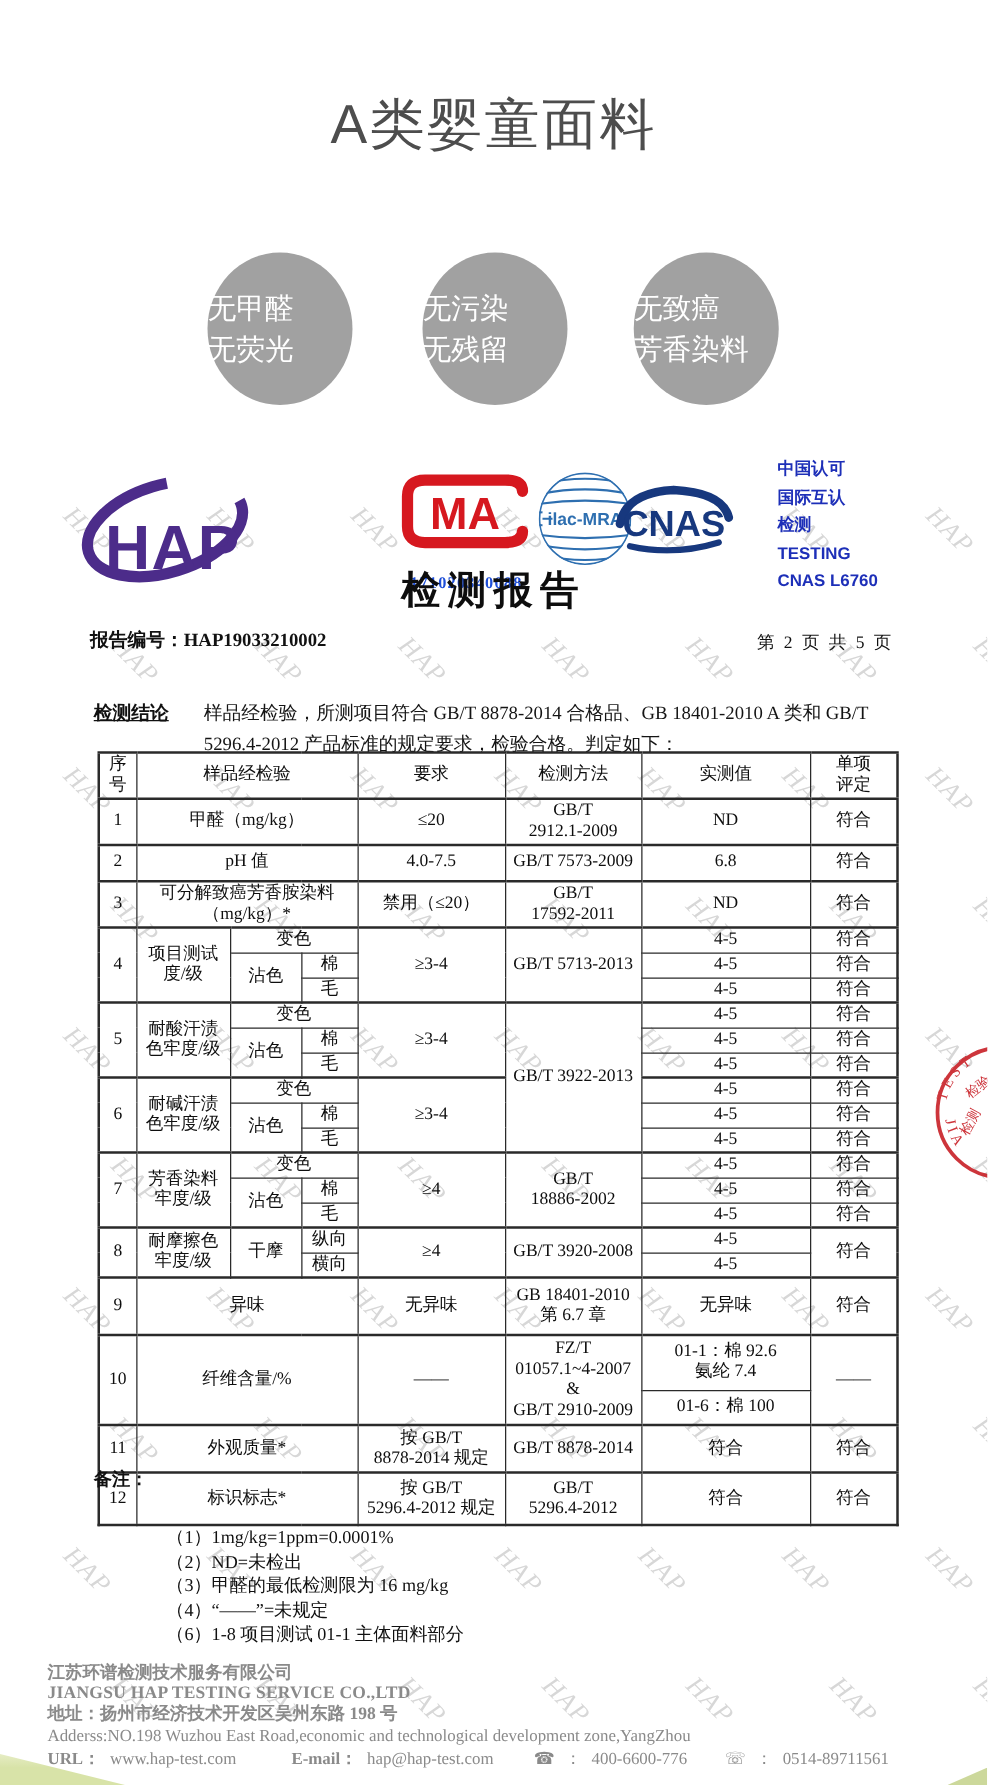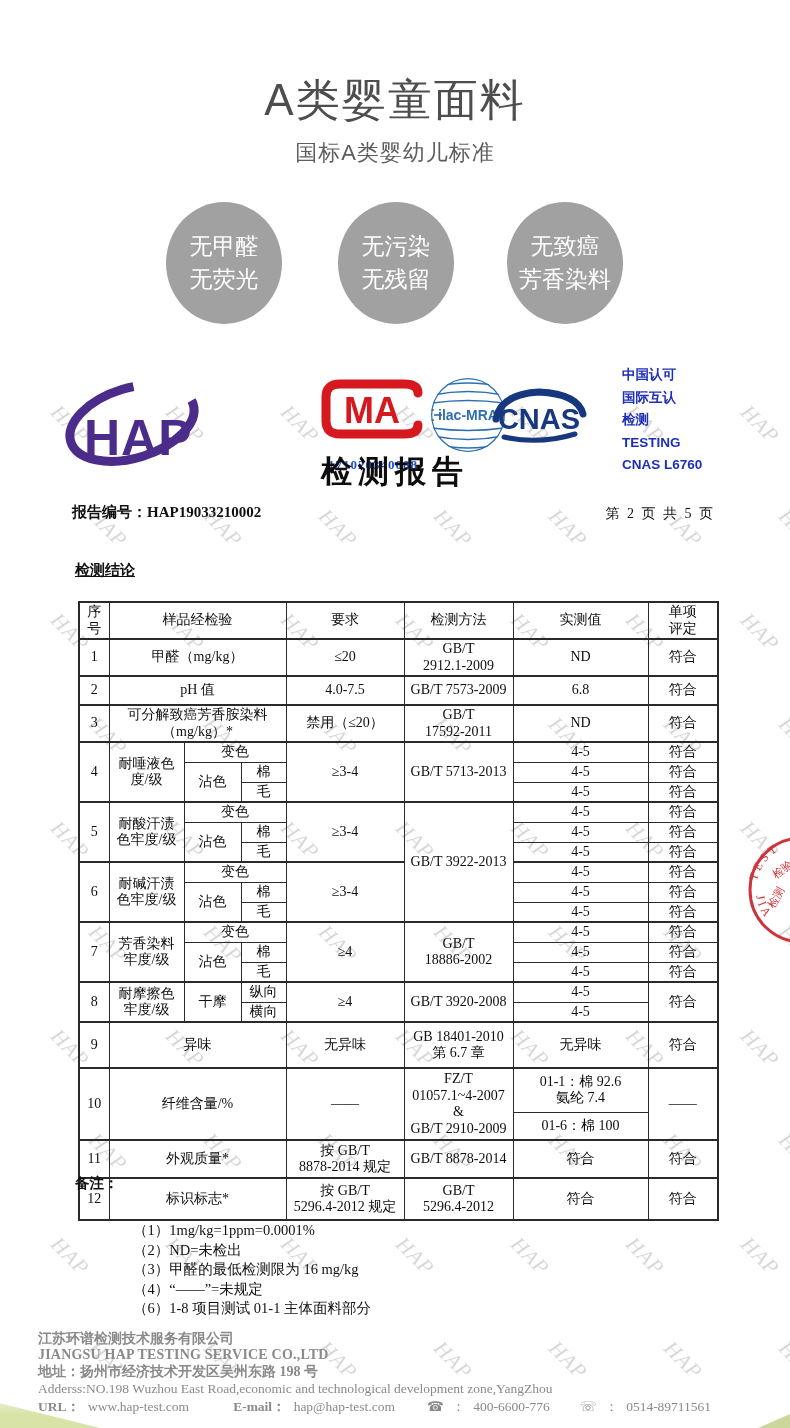--- a/index.html
+++ b/index.html
@@ -9,21 +9,21 @@
   .wm{position:absolute;font:italic 21px "Liberation Serif",serif;color:#d7d7d7;
       transform:rotate(45deg);letter-spacing:1px;z-index:0;user-select:none;}
   
   .banner-title{position:absolute;left:0;top:76px;width:790px;text-align:center;
       font:400 44px/1.1 "Liberation Sans",sans-serif;color:#4d4d4d;letter-spacing:2px;}
   .banner-sub{position:absolute;left:0;top:140px;width:790px;text-align:center;
       font:400 22px/1.2 "Liberation Sans",sans-serif;color:#5d5d5d;letter-spacing:1px;}
   .badges{position:absolute;left:0;top:0;}
   .badge{position:absolute;top:202px;width:116px;height:122px;border-radius:50%;
       background:#a1a1a1;color:#fff;display:flex;flex-direction:column;justify-content:center;
-      text-align:center;font:400 23px/33px "Liberation Sans",sans-serif;z-index:1;}
+      text-align:left;font:400 23px/33px "Liberation Sans",sans-serif;z-index:1;}
   .badge:nth-child(1){left:166px}.badge:nth-child(2){left:338px}.badge:nth-child(3){left:507px}
   
   .logo-hap{position:absolute;left:58px;top:375px;z-index:1;}
   .logo-cma{position:absolute;left:318px;top:378px;width:110px;text-align:center;z-index:1;}
   .cma-num{font:bold 13px "Liberation Serif",serif;color:#1d4ed8;letter-spacing:1px;margin-top:13px;}
   .logo-ilac{position:absolute;left:430px;top:377px;z-index:1;}
   .logo-cnas{position:absolute;left:491px;top:387px;z-index:1;}
   .accred{position:absolute;left:622px;top:364px;z-index:1;
       font:bold 13.5px/22.5px "Liberation Sans",sans-serif;color:#1d2fb8;}
   
@@ -139,21 +139,20 @@
       <div class="wm" style="left: 431px; top: 1348px;">HAP</div>
       <div class="wm" style="left: 546px; top: 1348px;">HAP</div>
       <div class="wm" style="left: 661px; top: 1348px;">HAP</div>
       <div class="wm" style="left: 776px; top: 1348px;">HAP</div>
     </div>
 
   <div class="corner-left"></div>
   <div class="corner-right"></div>
 
   <div class="banner-title">A类婴童面料</div>
-  <div class="banner-sub">国标A类婴幼儿标准</div>
   <div class="badges" id="badges">
       <div class="badge">
         <div>无甲醛</div>
         <div>无荧光</div>
       </div>
       <div class="badge">
         <div>无污染</div>
         <div>无残留</div>
       </div>
       <div class="badge">
@@ -216,20 +215,21 @@
       <div>检测</div>
       <div>TESTING</div>
       <div>CNAS L6760</div>
     </div>
 
   <div class="report-title">检测报告</div>
   <div class="report-no"><span>报告编号：</span><span>HAP19033210002</span></div>
   <div class="page-info">第 2 页 共 5 页</div>
 
   <div class="concl-label">检测结论</div>
+  <div class="concl-text">样品经检验，所测项目符合 GB/T 8878-2014 合格品、GB 18401-2010 A 类和 GB/T 5296.4-2012 产品标准的规定要求，检验合格。判定如下：</div>
 
   <table class="tbl" id="results-table">
       <colgroup>
         <col style="width: 30px;">
         <col style="width: 75px;">
         <col style="width: 57px;">
         <col style="width: 45px;">
         <col style="width: 118px;">
         <col style="width: 109px;">
         <col style="width: 135px;">
@@ -268,21 +268,21 @@
           <td colspan="3">可分解致癌芳香胺染料
 （mg/kg）*</td>
           <td>禁用（≤20）</td>
           <td>GB/T
 17592-2011</td>
           <td>ND</td>
           <td>符合</td>
         </tr>
         <tr class="thick" style="height: 20px;">
           <td rowspan="3">4</td>
-          <td rowspan="3">耐唾液色
+          <td rowspan="3">项目测试
 度/级</td>
           <td colspan="2">变色</td>
           <td rowspan="3">≥3-4</td>
           <td rowspan="3">GB/T 5713-2013</td>
           <td>4-5</td>
           <td>符合</td>
         </tr>
         <tr style="height: 20px;">
           <td rowspan="2">沾色</td>
           <td>棉</td>

